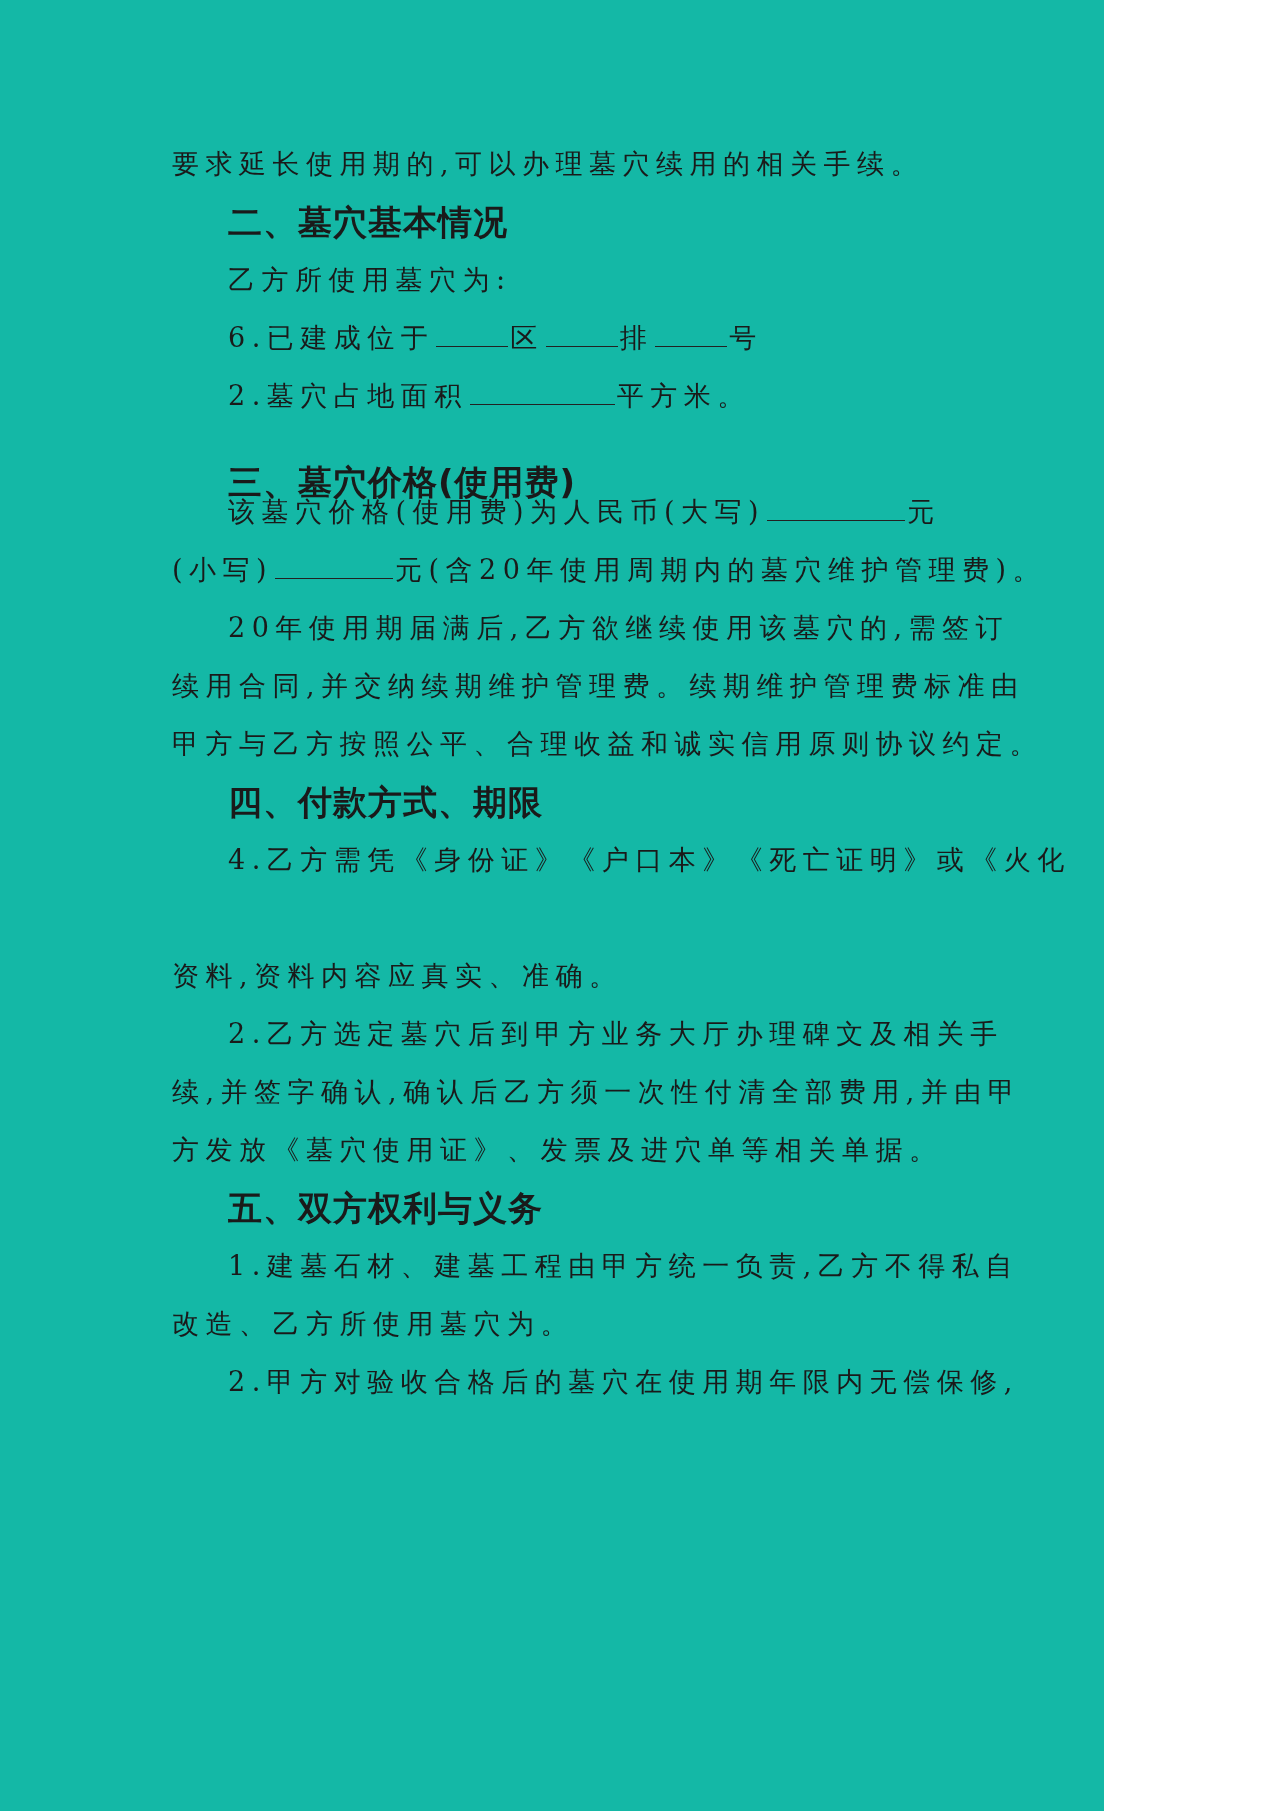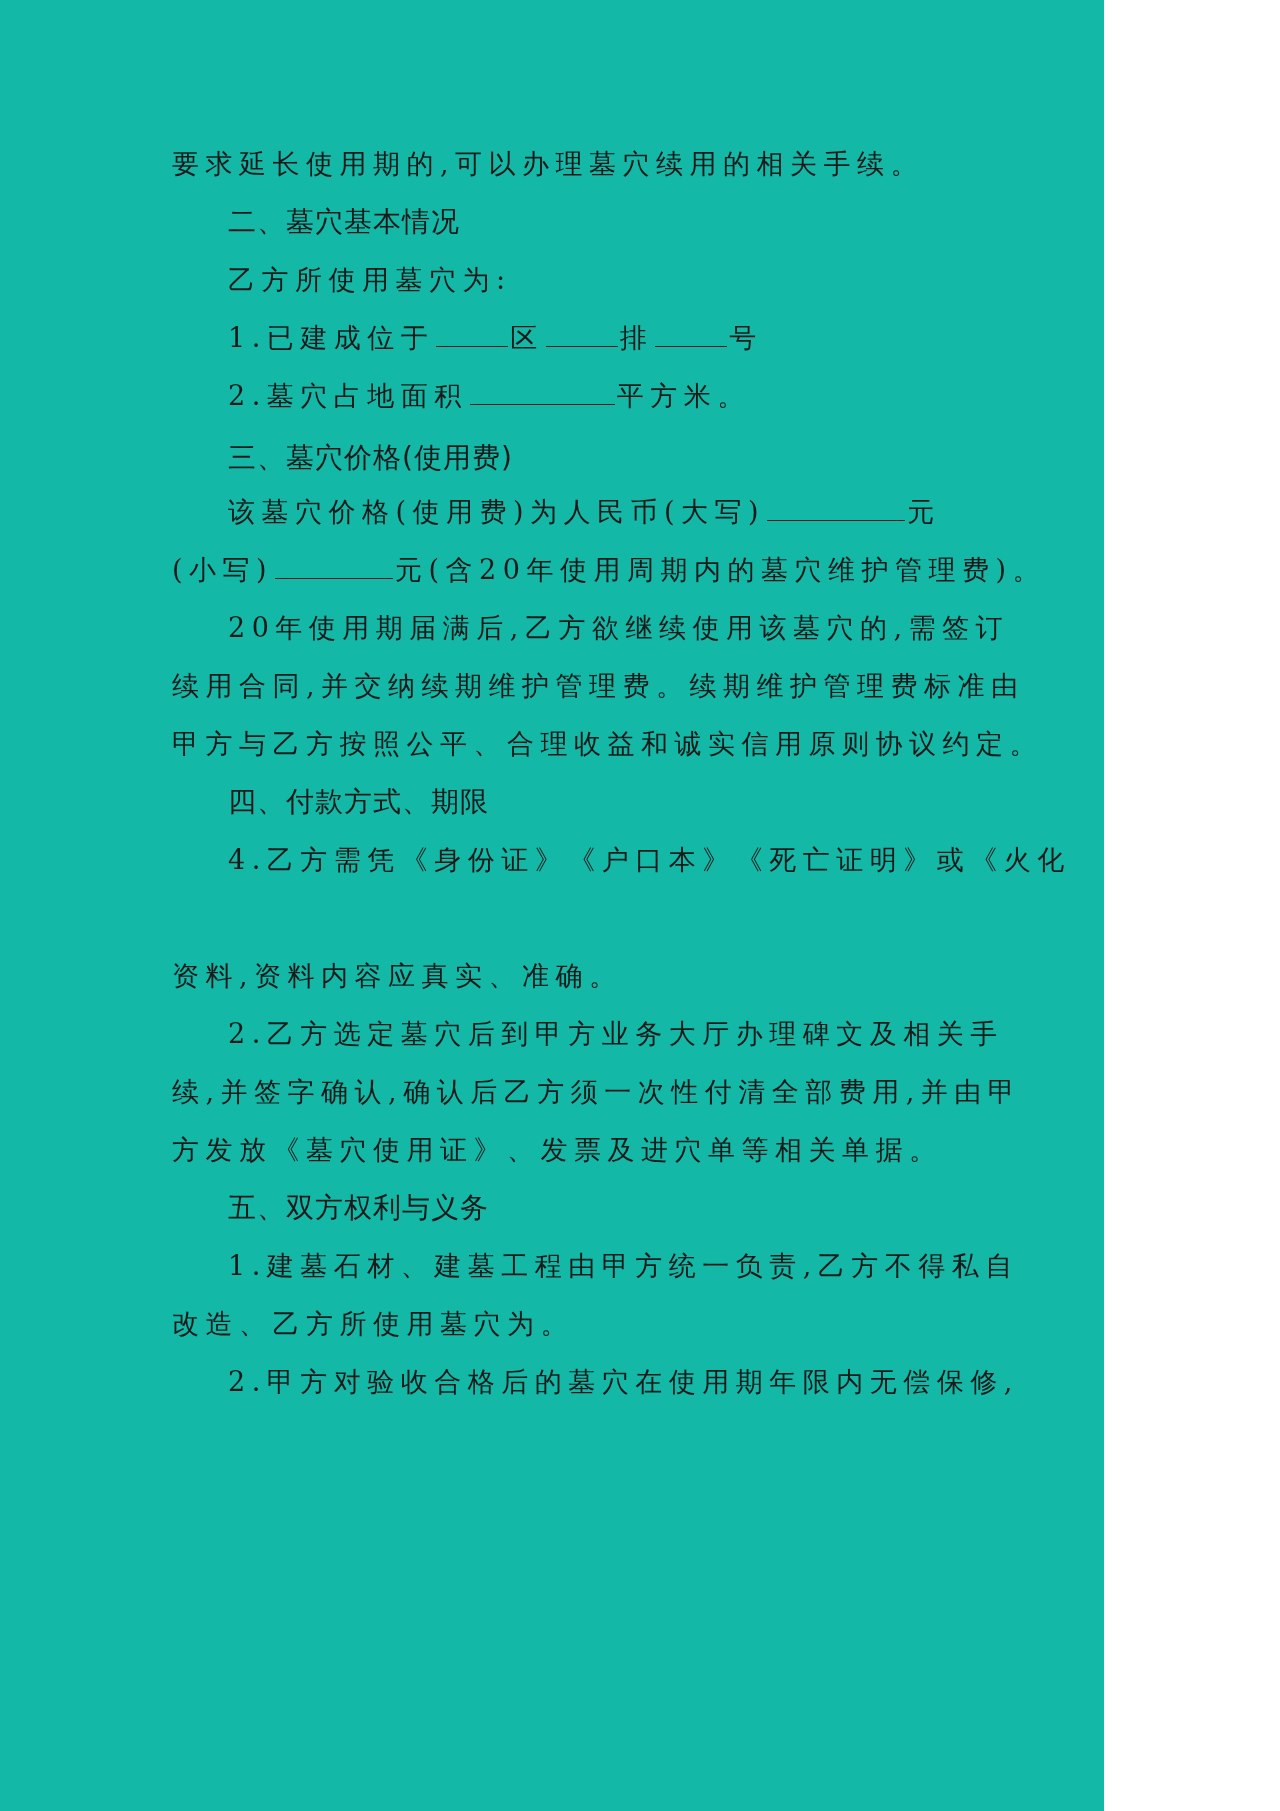--- a/index.html
+++ b/index.html
@@ -2,44 +2,44 @@
 <html><head>
 <meta charset="utf-8">
 <style>
   html, body { margin:0; padding:0; background:#ffffff; }
   body { width:1280px; height:1811px; position:relative; overflow:hidden;
          font-family: "DejaVu Serif", "Liberation Serif", serif; color:#1a1a1a; }
   .page { position:absolute; left:0; top:0; width:1104px; height:1811px; background:#14b8a6; }
   .line { position:absolute; left:172px; width:920px; font-size:27px; line-height:36px;
           letter-spacing:6.5px; white-space:nowrap; }
   .indent { left:228px; }
-  .heading { font-family:"DejaVu Sans","Liberation Sans",sans-serif; font-weight:normal;
-             letter-spacing:1px; font-size:28px; }
+  .heading { font-family:"DejaVu Sans","Liberation Sans",sans-serif; font-weight:bold;
+             letter-spacing:1px; font-size:34px; }
   .blank { display:inline-block; border-bottom:1.5px solid #222; height:26px; vertical-align:baseline; margin:0 2px; }
 </style>
 </head>
 <body>
 
 <div class="page">
 
   <div class="line" style="top:146px"><span>要求延长使用期的,可以办理墓穴续用的相关手续。</span></div>
 
   <div class="line indent heading" style="top:204px"><span>二、墓穴基本情况</span></div>
 
   <div class="line indent" style="top:262px"><span>乙方所使用墓穴为:</span></div>
 
   <div class="line indent" style="top:320px">
-    <span>1.已建成位于</span><span class="blank" style="width:72px"></span><span>区</span><span class="blank" style="width:72px"></span><span>排</span><span class="blank" style="width:72px"></span><span>号</span>
+    <span>6.已建成位于</span><span class="blank" style="width:72px"></span><span>区</span><span class="blank" style="width:72px"></span><span>排</span><span class="blank" style="width:72px"></span><span>号</span>
   </div>
 
   <div class="line indent" style="top:378px">
     <span>2.墓穴占地面积</span><span class="blank" style="width:145px"></span><span>平方米。</span>
   </div>
 
-  <div class="line indent heading" style="top:440px"><span>三、墓穴价格(使用费)</span></div>
+  <div class="line indent heading" style="top:464px"><span>三、墓穴价格(使用费)</span></div>
 
   <div class="line indent" style="top:494px">
     <span>该墓穴价格(使用费)为人民币(大写)</span><span class="blank" style="width:138px"></span><span>元</span>
   </div>
 
   <div class="line" style="top:552px">
     <span>(小写)</span><span class="blank" style="width:118px"></span><span>元(含20年使用周期内的墓穴维护管理费)。</span>
   </div>
 
   <div class="line indent" style="top:610px"><span>20年使用期届满后,乙方欲继续使用该墓穴的,需签订</span></div>

